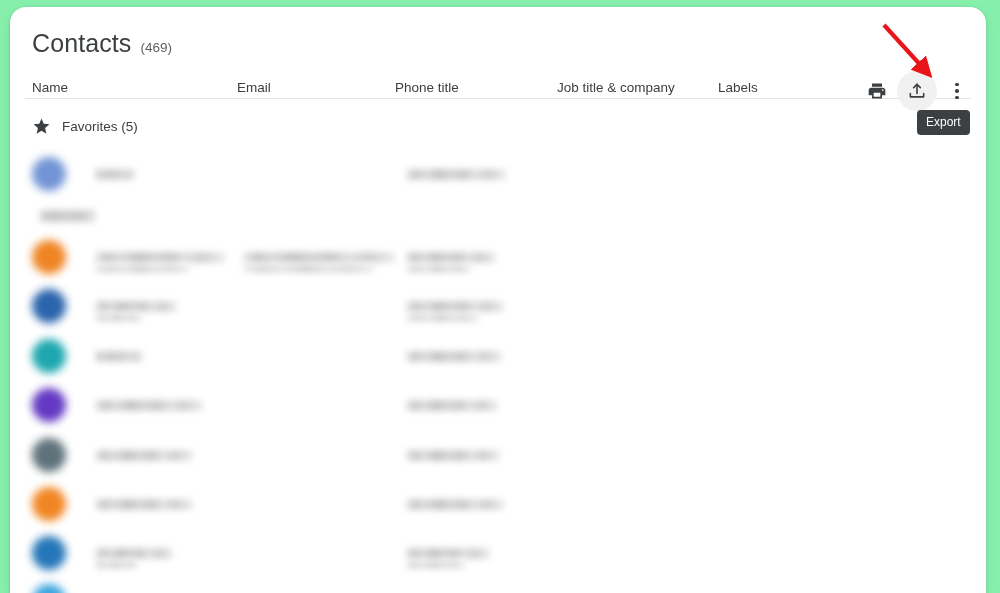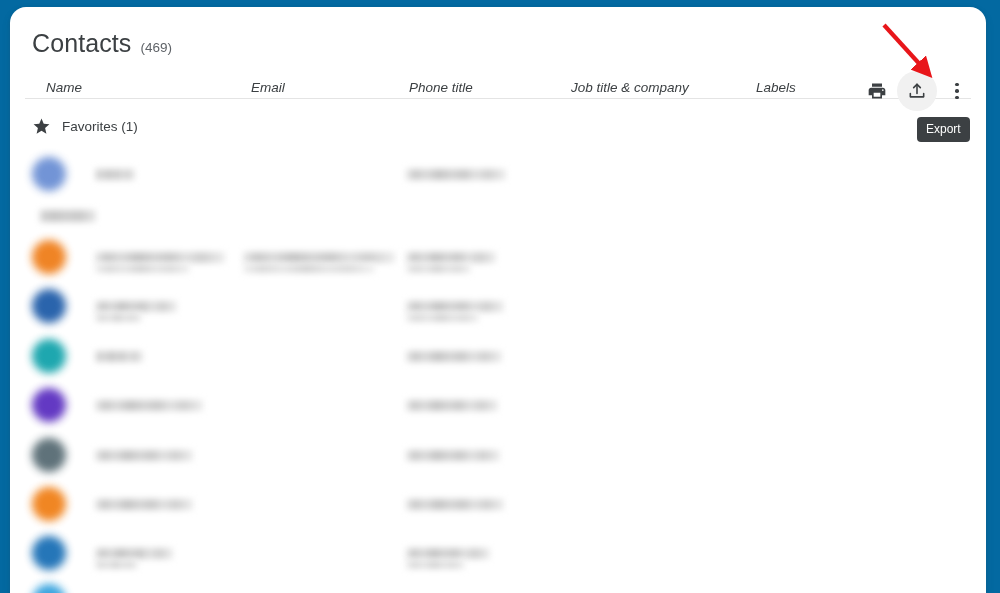--- a/index.html
+++ b/index.html
@@ -6,21 +6,21 @@
   html, body {
     margin: 0; padding: 0;
     width: 1000px; height: 593px;
     background: #ffffff;
     font-family: "Liberation Sans", sans-serif;
     overflow: hidden;
   }
   #app {
     position: relative;
     width: 1000px; height: 593px;
-    background: #0369a1;
+    background: #86efac;
   }
   
   .window {
     position: absolute;
     left: 10px; top: 7px;
     width: 976px; height: 586px;
     background: #ffffff;
     border-top-left-radius: 16px;
     border-top-right-radius: 16px;
     box-shadow: 0 1px 3px rgba(60,64,67,.22), 0 4px 10px rgba(60,64,67,.10);
@@ -37,36 +37,36 @@
   .page-title .title-main {
     font-size: 25px; color: #3c4043; font-weight: 400; letter-spacing: .1px;
   }
   .page-title .title-count {
     font-size: 13.5px; color: #5f6368; font-weight: 400;
   }
 
   
   .col-headers {
     position: absolute;
-    left: 14px; top: 71px;
-    width: 100%; height: 26px; font-style: italic;
+    left: 0; top: 71px;
+    width: 100%; height: 26px;
   }
   .col-head {
     position: absolute;
     top: 0;
     font-size: 13.5px;
     color: #3c4043;
     white-space: nowrap;
     line-height: 20px;
   }
   .col-head.c0 { left: 22px; }
   .col-head.c1 { left: 227px; }
   .col-head.c2 { left: 385px; }
   .col-head.c3 { left: 547px; }
-  .col-head.c4 { left: 708px; margin-left: 24px; }
+  .col-head.c4 { left: 708px; }
 
   .header-divider {
     position: absolute;
     left: 15px; top: 91px;
     width: 946px; height: 1px;
     background: #e4e4e4;
   }
 
   
   .toolbar {
@@ -85,21 +85,21 @@
   .icon-btn.hovered { background: #f1f1f1; }
   .icon-btn svg { display: block; }
 
   
   .dots { display: flex; flex-direction: column; gap: 3px; align-items: center; }
   .dots i { width: 3.5px; height: 3.5px; border-radius: 50%; background: #3c4043; display: block; }
 
   
   .tooltip {
     position: absolute;
-    left: 907px; top: 110px;
+    left: 907px; top: 103px;
     background: #3c4043;
     color: #ffffff;
     font-size: 12px;
     line-height: 1;
     padding: 6px 9px 7px 9px;
     border-radius: 4px;
     white-space: nowrap;
   }
 
   
@@ -207,21 +207,21 @@
     </div>
 
     <div class="tooltip">Export</div>
 
     <div class="favorites-row">
       <span class="star-icon">
         <svg width="19" height="19" viewBox="0 0 24 24" fill="#3c4043">
           <path d="M12 17.27L18.18 21l-1.64-7.03L22 9.24l-7.19-.61L12 2 9.19 8.63 2 9.24l5.46 4.73L5.82 21z"></path>
         </svg>
       </span>
-      <span class="fav-label">Favorites (1)</span>
+      <span class="fav-label">Favorites (5)</span>
     </div>
 
     <div class="standalone-blur"></div>
 
     <div class="rows" id="rows">
         <div class="contact-row" style="top: 143px;">
           <div class="avatar" style="background: rgb(107, 143, 212);"></div>
           <div class="blur-bar" style="left: 85px; top: 19px; width: 40px;"></div>
           <div class="blur-bar" style="left: 396px; top: 19px; width: 100px;"></div>
         </div>

